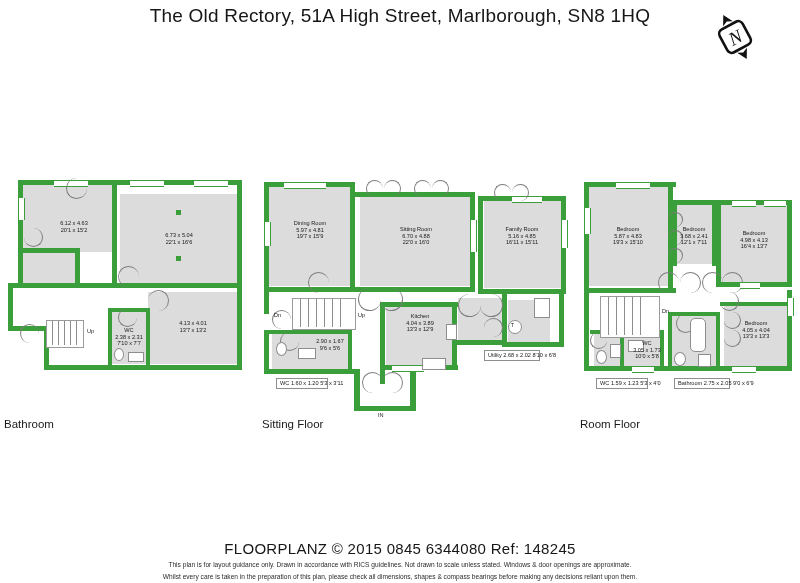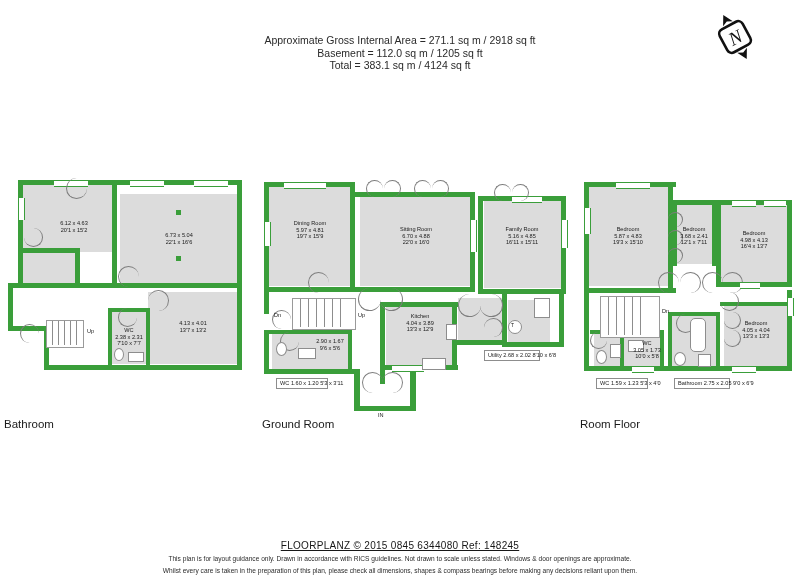--- a/index.html
+++ b/index.html
@@ -59,34 +59,30 @@
   .tag{position:absolute;font-size:5.6px;color:#1a1a1a;white-space:nowrap;}
 
   .door{position:absolute;border:1px solid #7d7d7d;border-radius:50%;background:transparent;}
   .fix{position:absolute;border:1px solid #8d8d8d;background:#fff;}
   .fixr{position:absolute;border:1px solid #8d8d8d;background:#fff;border-radius:50%;}
   .stairline{position:absolute;background:#8d8d8d;}
   .gsq{position:absolute;background:#3a9e3a;}
 
   
   #footer{position:absolute;left:0;top:540px;width:800px;text-align:center;}
-  #footer .f1{font-size:10px;letter-spacing:.3px;color:#171717;text-decoration:underline;}
+  #footer .f1{font-size:15px;letter-spacing:.3px;color:#171717;}
   #footer .f2{font-size:6.6px;line-height:9px;color:#2b2b2b;margin-top:3px;}
 </style>
 </head>
 <body>
 
 <div class="page">
 
-
-  <div id="areas">
-    <div>Approximate Gross Internal Area = 271.1 sq m / 2918 sq ft</div>
-    <div>Basement = 112.0 sq m / 1205 sq ft</div>
-    <div>Total = 383.1 sq m / 4124 sq ft</div>
-  </div>
+  <div id="title">The Old Rectory, 51A High Street, Marlborough, SN8 1HQ</div>
+
 
   <div id="compass">
     <svg width="62" height="62" viewBox="0 0 62 62">
       <g transform="rotate(-28 31 31)">
         <rect x="18" y="18" width="26" height="26" rx="5" ry="5" fill="none" stroke="#111" stroke-width="2.6"></rect>
         <text x="31" y="38" font-family="Liberation Serif, serif" font-size="19" font-style="italic" text-anchor="middle" fill="#111">N</text>
         <path d="M31 6 L36.5 16 L31 13.5 L25.5 16 Z" fill="#111"></path>
         <path d="M31 56 L25.5 46 L31 48.5 L36.5 46 Z" fill="#111"></path>
       </g>
     </svg>
@@ -275,21 +271,21 @@
       <span class="nm">WC</span>
       <span class="d1">1.60 x 1.20</span>
       <span class="d2">5'3 x 3'11</span>
     </div>
     <div class="boxlabel" style="left:222px;top:178px;width:48px;">
       <span class="nm">Utility</span>
       <span class="d1">2.68 x 2.02</span>
       <span class="d2">8'10 x 6'8</span>
     </div>
   </div>
-  <div class="floor-label" id="label-ground">Ground Room</div>
+  <div class="floor-label" id="label-ground">Sitting Floor</div>
 
   <div class="floor" id="floor-first">
 
     <div class="room" style="left:16px;top:14px;width:82px;height:100px;"></div>
     <div class="room" style="left:104px;top:32px;width:38px;height:60px;"></div>
     <div class="room" style="left:148px;top:32px;width:68px;height:78px;"></div>
     <div class="room" style="left:152px;top:134px;width:64px;height:60px;"></div>
     <div class="room" style="left:22px;top:162px;width:66px;height:34px;"></div>
     <div class="room" style="left:100px;top:144px;width:44px;height:52px;"></div>
 

